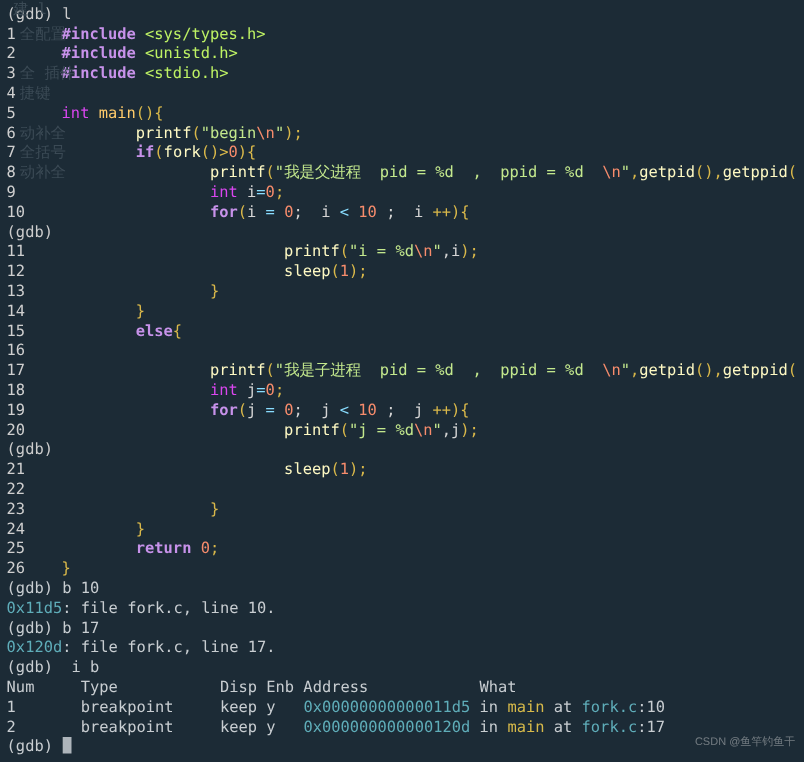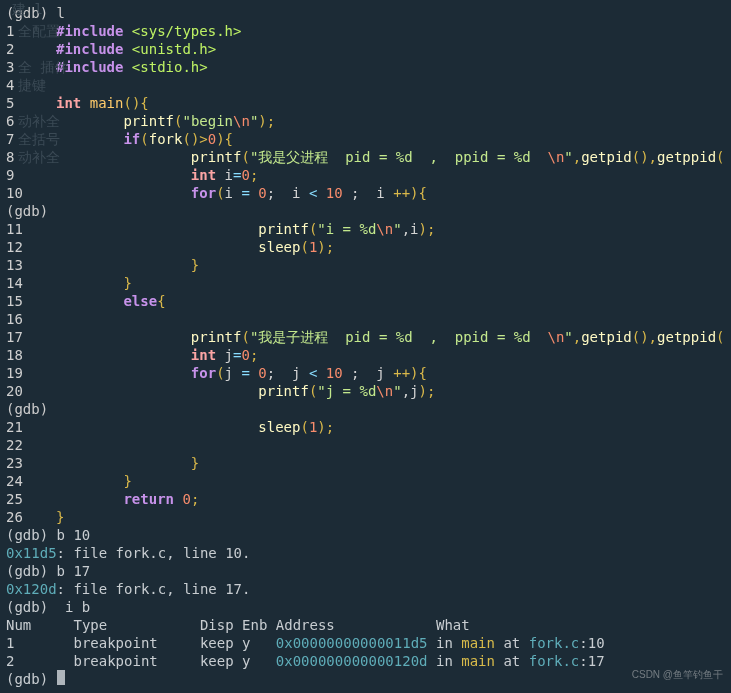--- a/index.html
+++ b/index.html
@@ -19,21 +19,21 @@
   .gutter-col { width: 50px; flex-shrink: 0; color: #9aa0a6; position: relative; }
   .cn-hint { position: absolute; left: 12px; top: 0; color: #3b4a55; font-size: 14px; }
   .ln { color: #cfcfcf; }
   .gdb-prompt { color: #cccccc; }
   .output { color: #c8cdd1; }
   .code-col { flex: 1; }
 
   
   .c-kw     { color: #c792ea; font-weight: bold; }                          
   .c-hdr    { color: #bef264; }                          
-  .c-type   { color: #fca5a5; font-weight: bold; }
+  .c-type   { color: #d946ef; }
   .c-main   { color: #ffcb6b; }
   .c-call   { color: #fef9c3; }
   .c-punct  { color: #d9b84a; }
   .c-num    { color: #f78c6c; }
   .c-str    { color: #c3e88d; }
   .c-esc    { color: #f78c6c; }
   .c-var    { color: #d4d4d4; }
   .c-op     { color: #89ddff; }
 
   .addr     { color: #5fadb9; }

